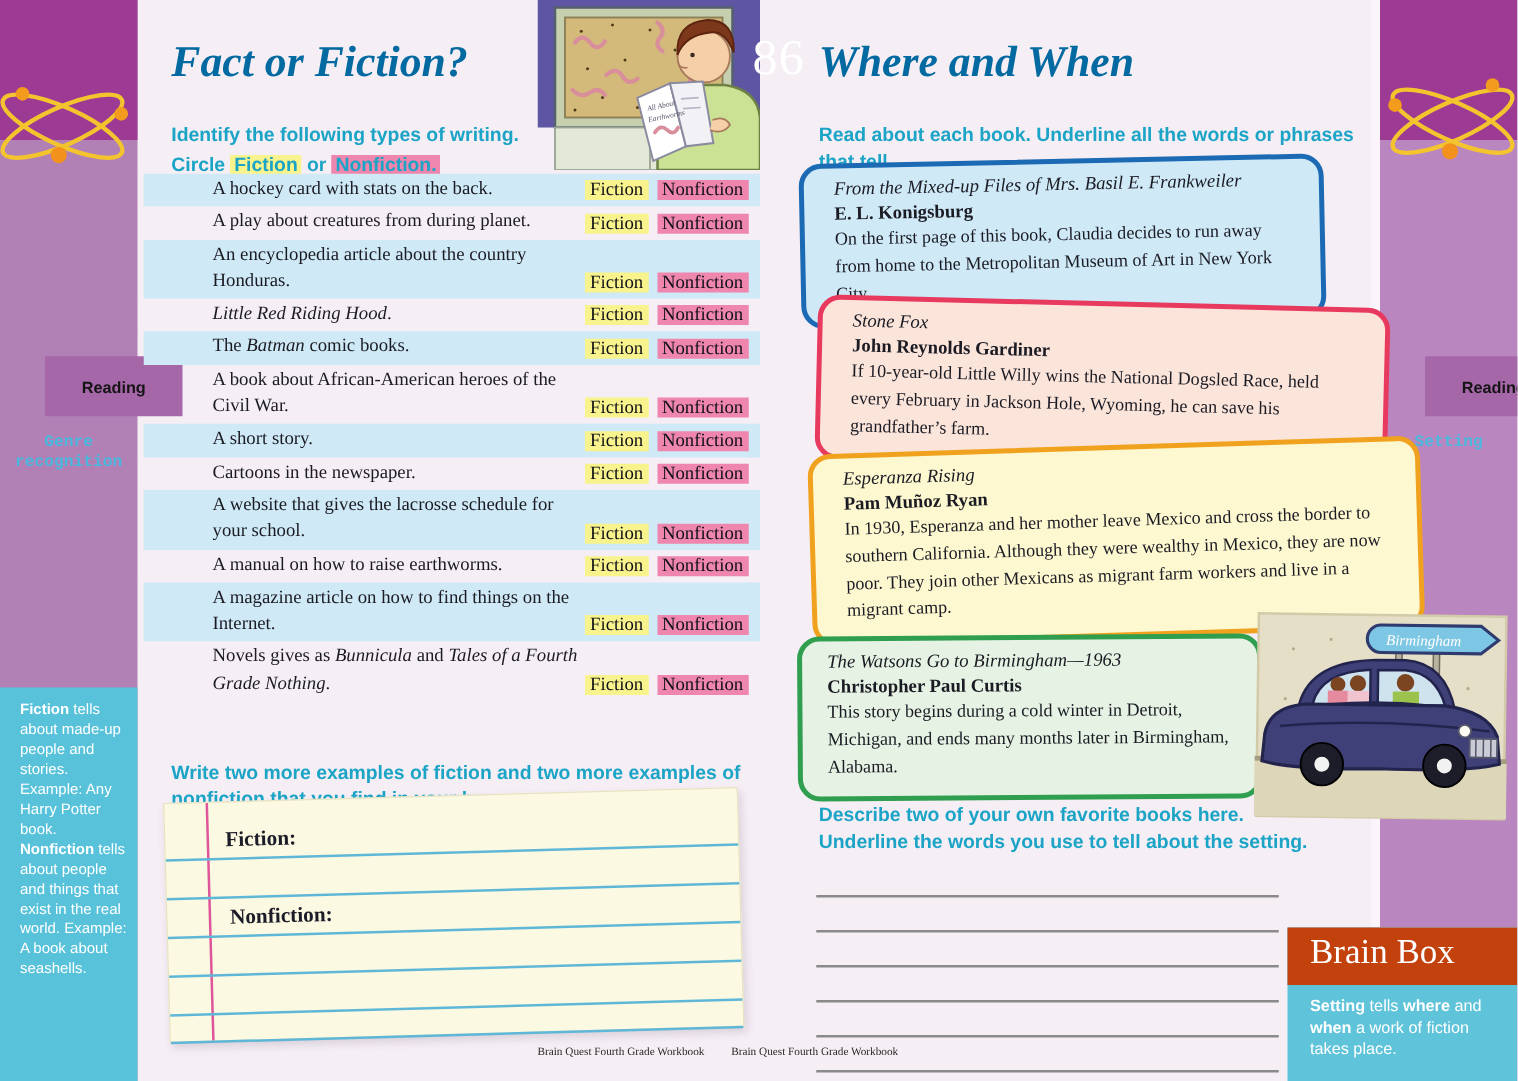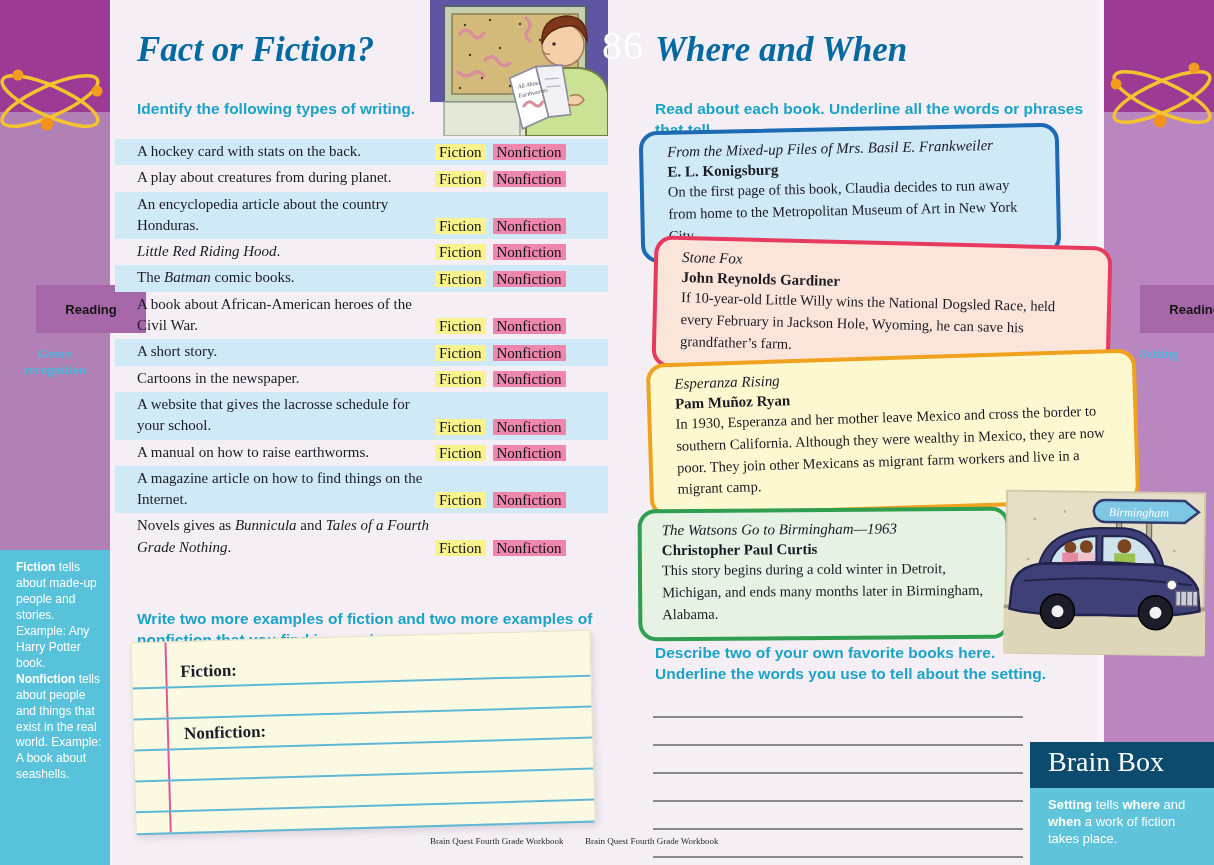--- a/index.html
+++ b/index.html
@@ -15,48 +15,48 @@
   .page-edge{position:absolute;left:1097px;top:0;width:7px;height:742px;background:#fbf5fb;z-index:1;}
   .dark-block{position:absolute;top:0;width:110px;height:112px;background:#9c3a94;z-index:2;}
   .page-num{position:absolute;top:22px;width:100%;text-align:center;color:#fff;
     font-size:40px;letter-spacing:1px;z-index:3;}
   .atom{position:absolute;z-index:3;}
   .side-tab{position:absolute;width:110px;height:48px;background:#a667a9;z-index:2;
     display:flex;align-items:center;justify-content:center;
     font-family:"Liberation Sans","DejaVu Sans",sans-serif;font-weight:bold;
     font-size:13px;color:#141414;margin-left:36px;}
   .side-topic{position:absolute;width:110px;text-align:center;z-index:2;
-    font-family:Liberation Serif, serif;font-weight:600;
+    font-family:Liberation Mono, monospace;font-weight:600;
     font-size:13px;color:#49b8dc;line-height:1.25;padding:0 12px;}
 
   
   .brainbox{position:absolute;z-index:4;font-family:"Liberation Sans","DejaVu Sans",sans-serif;}
   #brainbox-left{left:0;top:550px;width:110px;height:315px;background:#58c2da;}
   #brainbox-left .bb-head{background:#0da5c7;height:72px;padding:6px 10px 0 16px;}
   .bb-title{color:#fff;font-family:"Liberation Serif","DejaVu Serif",serif;
     font-size:30px;line-height:1.05;}
   #brainbox-left .bb-body{color:#fff;font-size:12px;line-height:1.33;padding:10px 8px 0 16px;}
   #brainbox-right{left:1030px;top:742px;width:184px;height:123px;background:#5fc3da;}
-  #brainbox-right .bb-head{background:#0c4a6e;height:46px;padding:5px 0 0 18px;}
+  #brainbox-right .bb-head{background:#c2410c;height:46px;padding:5px 0 0 18px;}
   #brainbox-right .bb-title{font-size:28px;}
   #brainbox-right .bb-body{color:#fff;font-size:13px;line-height:1.3;padding:9px 14px 0 18px;}
   .bb-body b{font-weight:bold;}
 
   
   .page-title{position:absolute;color:#0369a1;font-size:35px;font-weight:600;z-index:2;font-style:italic;}
   .teal{font-family:"Liberation Sans","DejaVu Sans",sans-serif;color:#1ba4c6;
     font-weight:600;font-size:15.5px;line-height:1.35;margin-top:12px;}
   .hl-yellow{background:#f8f38c;padding:0 3px;}
   .hl-pink{background:#ee86ad;padding:0 3px;}
 
   
   #fact-list{position:absolute;left:115px;top:139px;width:493px;z-index:2;}
   .row{display:flex;align-items:flex-end;padding:2px 0 3px 0;min-height:25px;}
   .row.blue{background:#cfeaf6;}
-  .row-text{width:320px;padding-left:22px;font-size:15px;color:#1b1b24;line-height:1.42;}
+  .row-text{width:320px;padding-left:22px;font-size:15px;color:#1b1b24;line-height:1.42;margin-left:33px;}
   .row-opts{white-space:nowrap;padding-bottom:1px;}
   .row-opts span{font-size:15px;color:#101018;padding:0 4px;margin-right:7px;cursor:pointer;}
   .opt-f{background:#f8f38c;}
   .opt-n{background:#ee86ad;}
 
   
   #notepad{position:absolute;left:133px;top:636px;width:460px;height:192px;z-index:2;
     background:#fbf9e2;border:1px solid #e6e2c4;transform:rotate(-1.6deg);
     box-shadow:2px 4px 7px rgba(90,70,90,.18);}
   .pad-line{position:absolute;left:0;width:100%;height:1.6px;background:#5fb7d8;}
@@ -116,20 +116,21 @@
     <circle cx="54" cy="63" r="6.5" fill="#f2921d"></circle>
   </svg>
   <div class="side-tab" style="left:1104px;top:285px;">
     <span>Reading</span>
   </div>
   <div class="side-topic" style="left:1104px;top:346px;">Setting</div>
 
   <div class="page-title" style="left:137px;top:30px;">Fact or Fiction?</div>
   <div class="teal abs" style="left:137px;top:87px;width:300px;">
     <div>Identify the following types of writing.</div>
+    <div id="left-instr-line2" style="margin-top:3px;"><span>Circle </span><span class="hl-yellow">Fiction</span><span> or </span><span class="hl-pink">Nonfiction.</span></div>
   </div>
 
   <svg id="worm-illo" width="178" height="136" viewBox="0 0 178 136">
     <rect x="0" y="0" width="178" height="102" fill="#5e55a3"></rect>
     <rect x="14" y="6" width="142" height="96" fill="#c6cfae" stroke="#55606e" stroke-width="2"></rect>
     <rect x="22" y="14" width="126" height="80" fill="#d4ba7a" stroke="#8a7f57" stroke-width="1.5"></rect>
     <g fill="#4d3a1c">
       <circle cx="35" cy="25" r="1.2"></circle>
         <circle cx="60" cy="20" r="1.2"></circle>
         <circle cx="90" cy="24" r="1.2"></circle>

